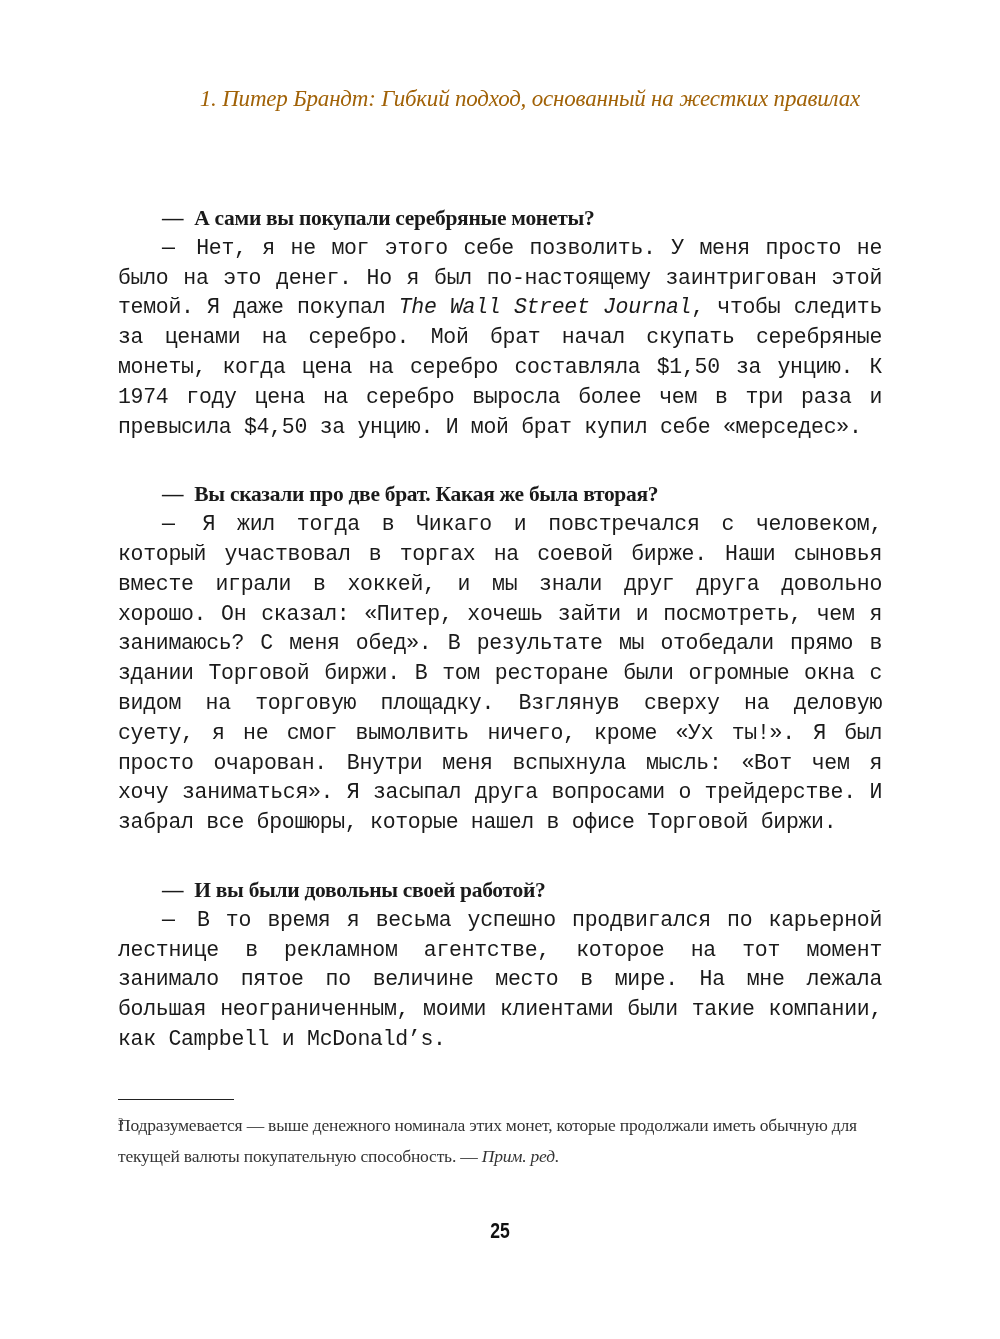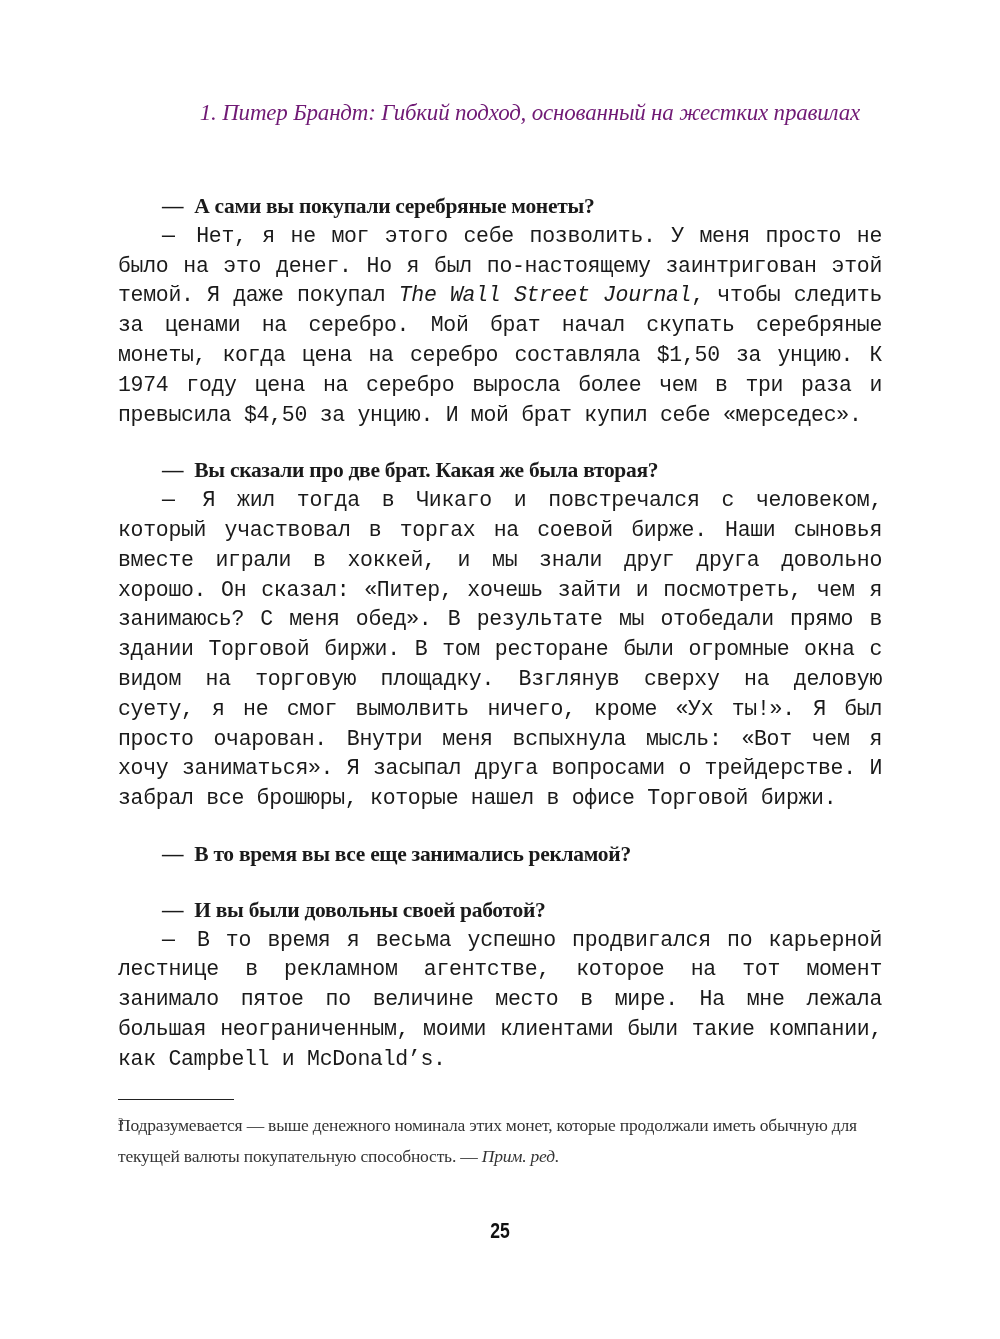--- a/index.html
+++ b/index.html
@@ -10,25 +10,25 @@
     body {
       width: 1000px;
       height: 1339px;
       position: relative;
       overflow: hidden;
       color: #1a1a1a;
       font-family: "Liberation Serif", "DejaVu Serif", serif;
     }
     .running-head {
       position: absolute;
-      top: 100px;
+      top: 86px;
       right: 140px;
       font-style: italic;
       font-size: 23px;
-      color: #701a75;
+      color: #a16207;
       letter-spacing: -0.2px;
       white-space: nowrap;
     }
     .content {
       position: absolute;
       top: 166px;
       left: 118px;
       width: 764px;
       font-size: 21.5px;
       line-height: 29.8px;
@@ -36,21 +36,21 @@
     }
     .content p {
       margin: 0;
       text-align: justify;
       text-align-last: left;
     }
     .content .indent { text-indent: 44px; font-family: Liberation Mono, monospace; }
     .content .q {
       font-weight: bold;
       text-indent: 44px;
-      margin-top: 26px;
+      margin-top: 38px;
     }
     sup.fnref {
       font-size: 11px;
       line-height: 0;
       vertical-align: 8px;
     }
     .em { font-style: italic; }
     .dash { margin-right: 6px; }
     .footnote-rule {
       position: absolute;
@@ -98,21 +98,20 @@
 <div class="running-head">1. Питер Брандт: Гибкий подход, основанный на жестких правилах</div>
 
 <div class="content">
 
   <p class="q"><span class="dash">—</span> <span>А сами вы покупали серебряные монеты?</span></p>
   <p class="indent"><span class="dash">—</span> <span>Нет, я не мог этого себе позволить. У меня просто не было на это денег. Но я был по-настоящему заинтригован этой темой. Я даже покупал </span><span class="em">The Wall Street Journal</span><span>, чтобы следить за ценами на серебро. Мой брат начал скупать серебряные монеты, когда цена на серебро составляла $1,50 за унцию. К 1974 году цена на серебро выросла более чем в три раза и превысила $4,50 за унцию. И мой брат купил себе «мерседес».</span></p>
 
   <p class="q"><span class="dash">—</span> <span>Вы сказали про две брат. Какая же была вторая?</span></p>
   <p class="indent"><span class="dash">—</span> <span>Я жил тогда в Чикаго и повстречался с человеком, который участвовал в торгах на соевой бирже. Наши сыновья вместе играли в хоккей, и мы знали друг друга довольно хорошо. Он сказал: «Питер, хочешь зайти и посмотреть, чем я занимаюсь? С меня обед». В результате мы отобедали прямо в здании Торговой биржи. В том ресторане были огромные окна с видом на торговую площадку. Взглянув сверху на деловую суету, я не смог вымолвить ничего, кроме «Ух ты!». Я был просто очарован. Внутри меня вспыхнула мысль: «Вот чем я хочу заниматься». Я засыпал друга вопросами о трейдерстве. И забрал все брошюры, которые нашел в офисе Торговой биржи.</span></p>
 
-  <p class="q"><span class="dash">—</span> <span>В то время вы все еще занимались рекламой?</span></p>
 
   <p class="q"><span class="dash">—</span> <span>И вы были довольны своей работой?</span></p>
   <p class="indent"><span class="dash">—</span> <span>В то время я весьма успешно продвигался по карьерной лестнице в рекламном агентстве, которое на тот момент занимало пятое по величине место в мире. На мне лежала большая неограниченным, моими клиентами были такие компании, как Campbell и McDonald’s.</span></p>
 </div>
 
 <div class="footnote-rule"></div>
 
 <div class="footnote">
   <span class="fn-num">3</span>
   <span class="fn-text"><span>Подразумевается — выше денежного номинала этих монет, которые продолжали иметь обычную для текущей валюты покупательную способность. — </span><span class="em">Прим. ред.</span></span>

